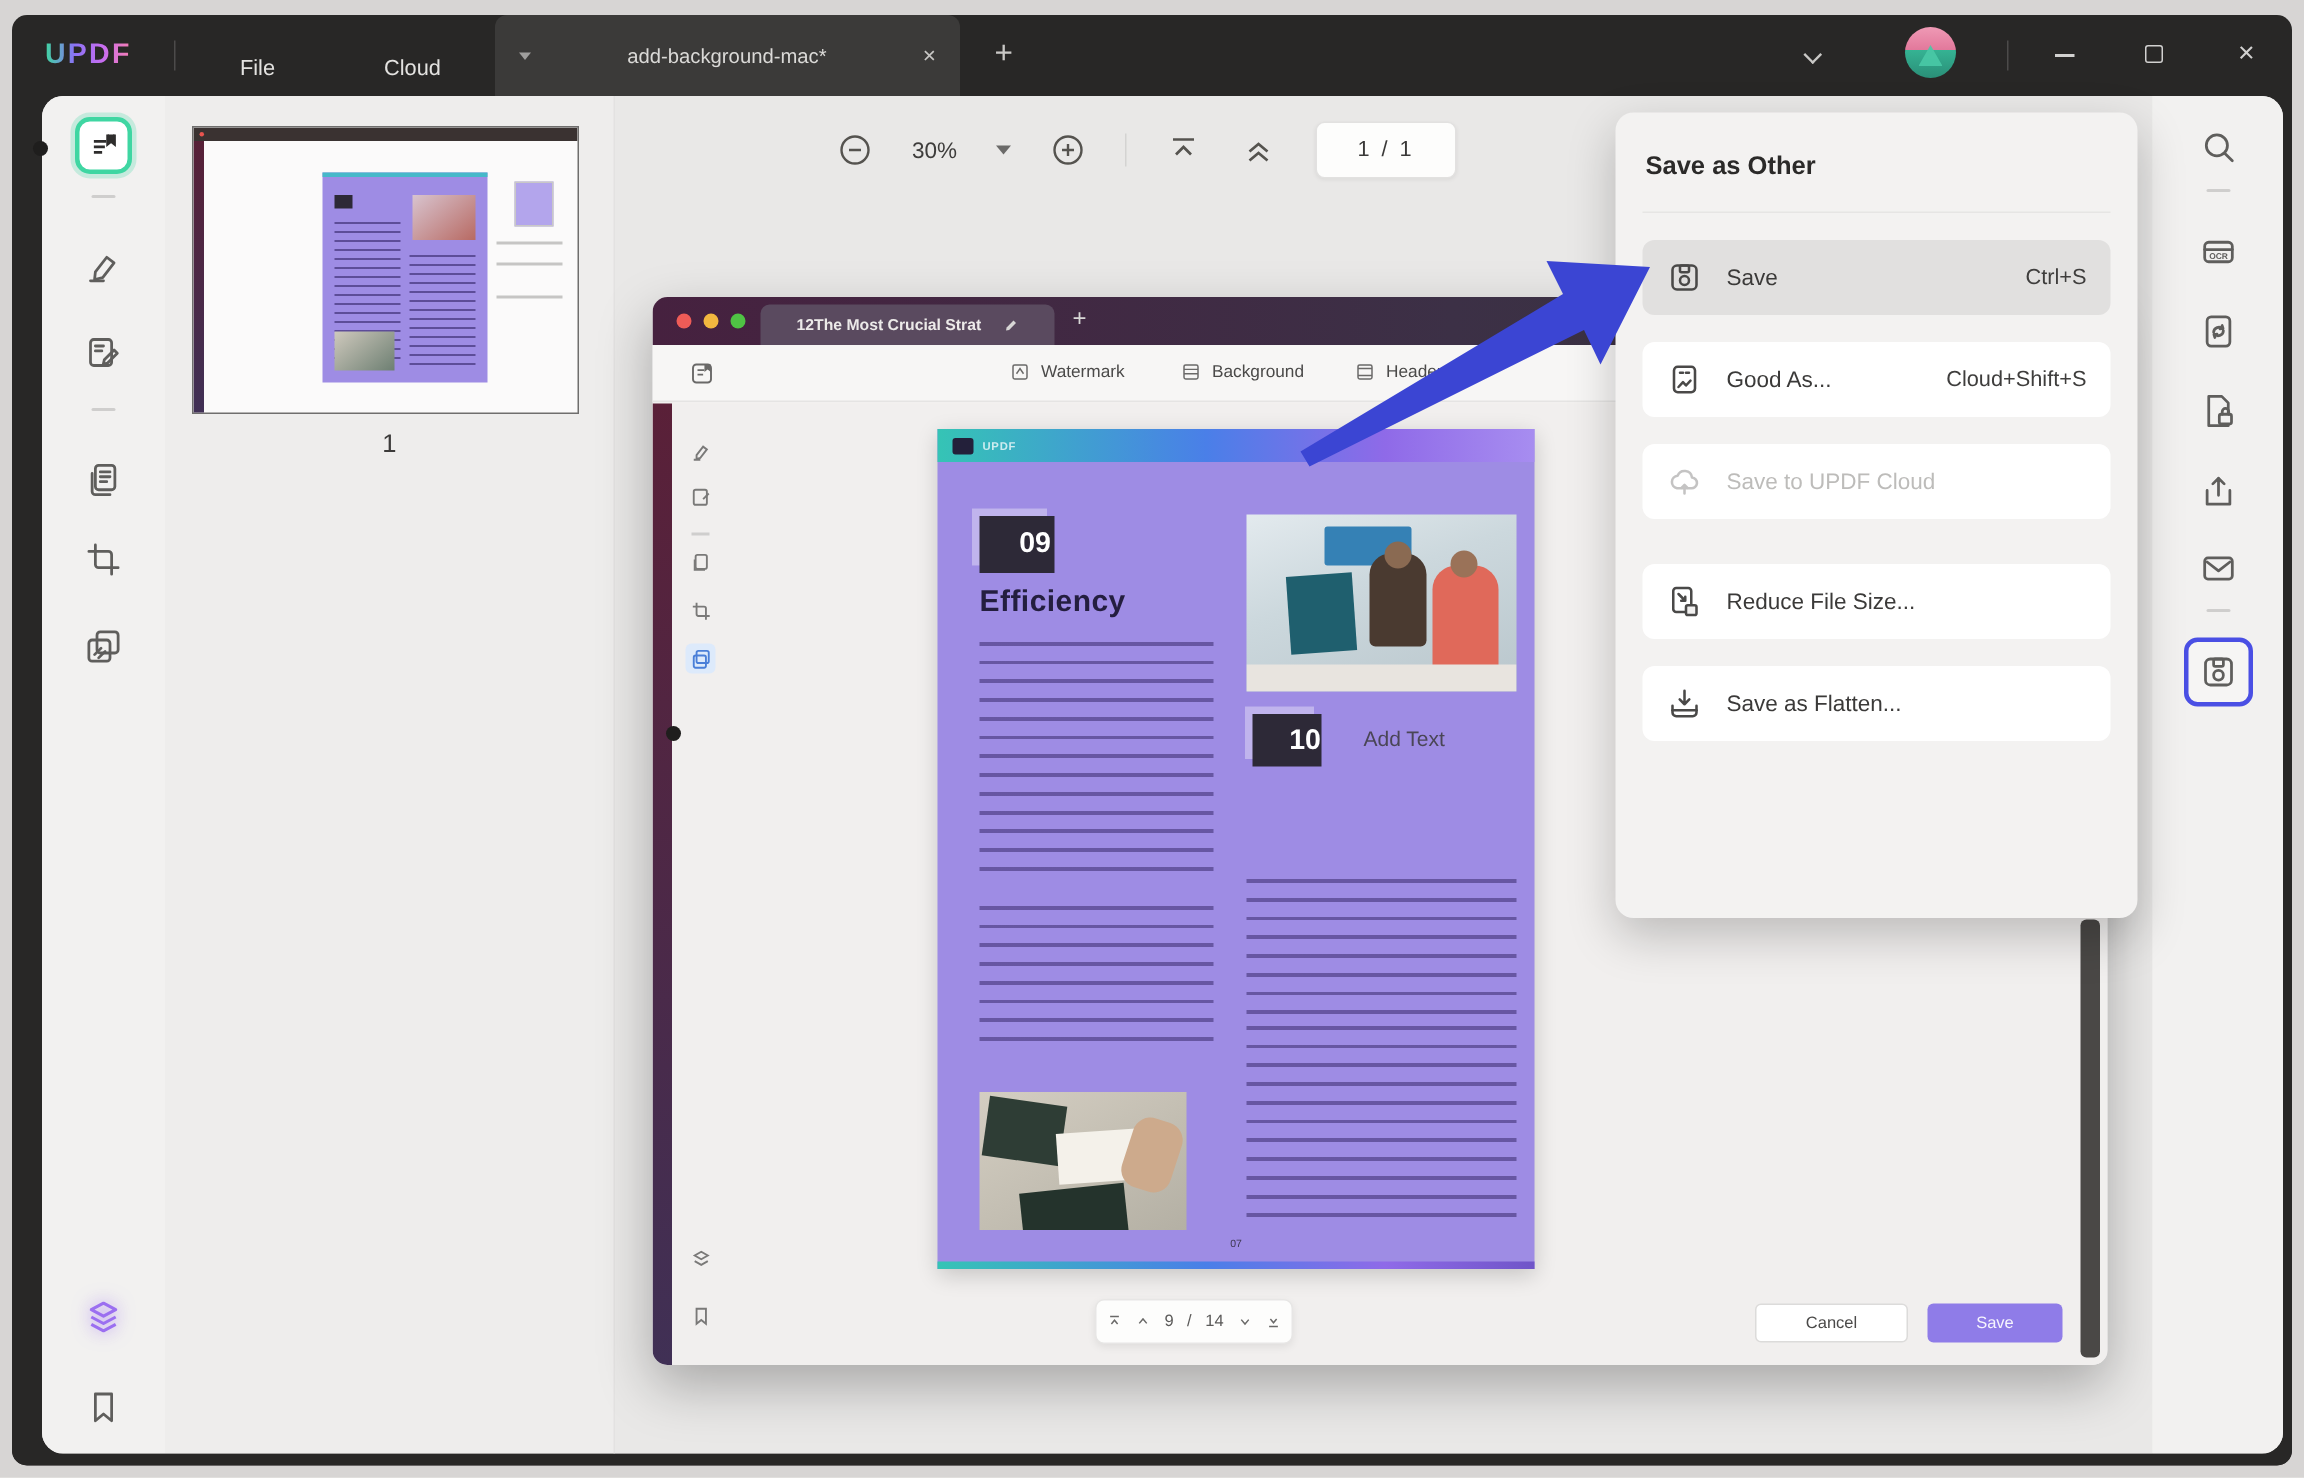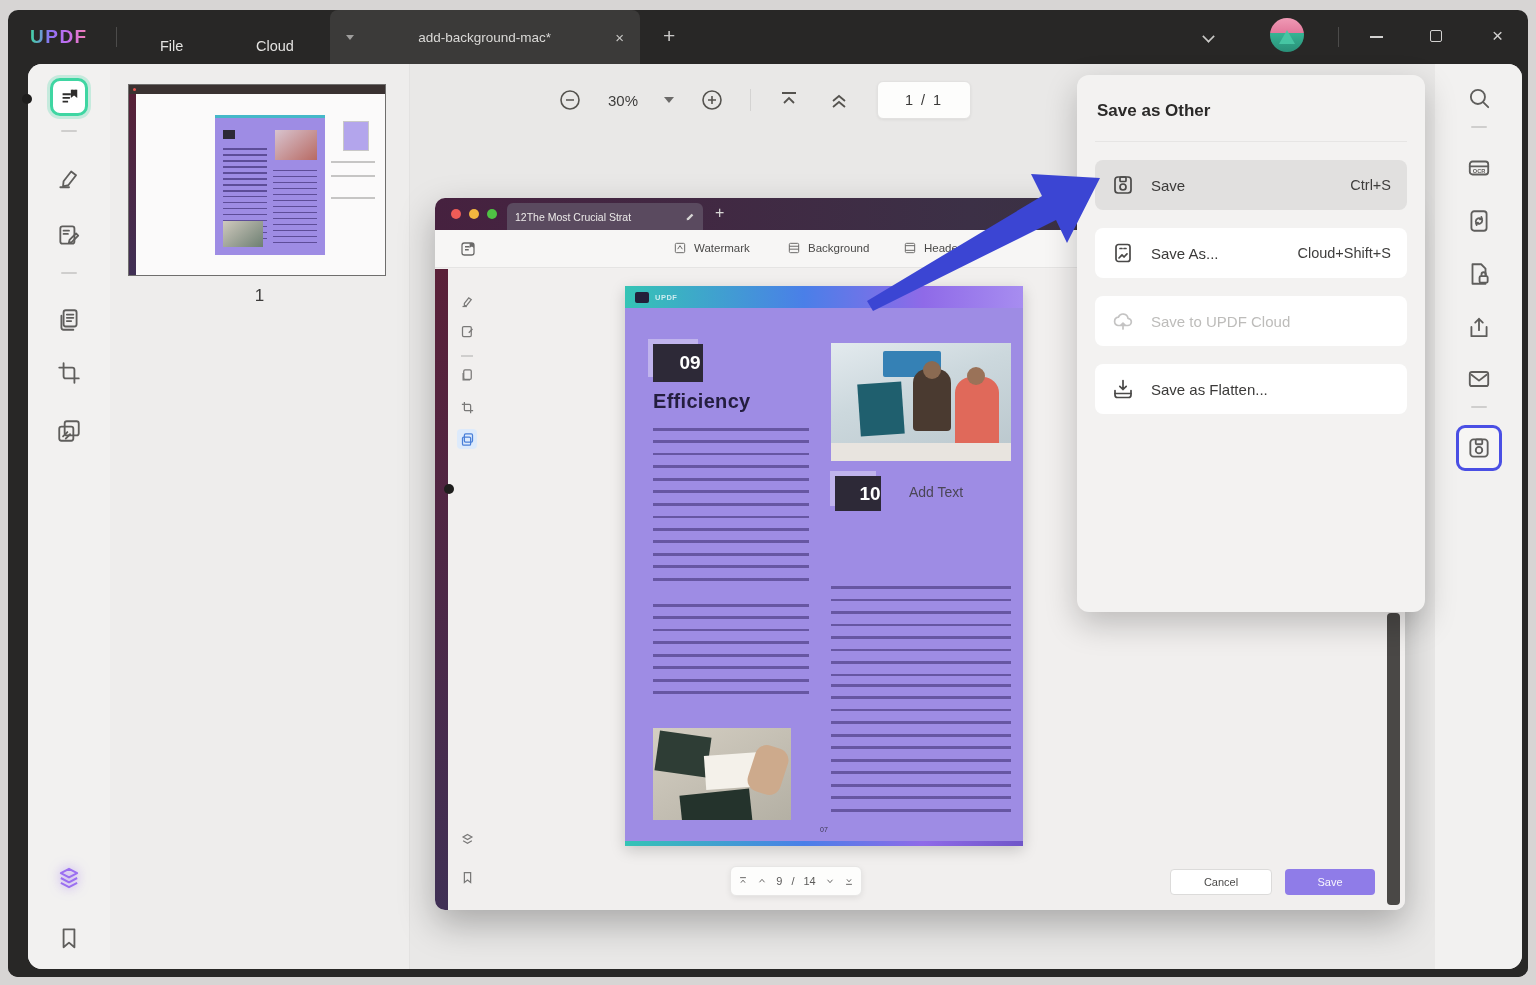--- a/index.html
+++ b/index.html
@@ -79,21 +79,21 @@
               display:flex; align-items:center; justify-content:center; font-size:14.5px; color:#3a3938; letter-spacing:2px; }
 
   
   .macwin { position:absolute; left:25px; top:134px; width:970px; height:712px; border-radius:10px; overflow:hidden;
             background:#f2f0ef; box-shadow:0 14px 36px rgba(0,0,0,.28); }
   .mac-titlebar { position:relative; height:32px; background:linear-gradient(90deg,#46213f,#3c3046 55%,#383439); }
   .lights { position:absolute; left:16px; top:11px; display:flex; gap:8px; }
   .light-dot { width:10px; height:10px; border-radius:50%; }
   .ld-r { background:#ee5c57; } .ld-y { background:#f2b73f; } .ld-g { background:#4fc344; }
   .mac-tab { position:absolute; left:72px; top:5px; width:196px; height:27px; background:#5a4a5f; border-radius:6px 6px 0 0;
-             display:flex; align-items:center; padding:0 8px; gap:6px; }
+             display:flex; align-items:center; padding:0 24px; gap:6px;font-weight:bold; }
   .mac-tab-title { flex:1; font-size:10.5px; color:#eceae9; white-space:nowrap; overflow:hidden; }
   .mac-pencil svg { width:10px; height:10px; display:block; }
   .mac-plus { position:absolute; left:280px; top:6px; color:#d8d7d6; font-size:16px; }
   .mac-toolbar { position:relative; height:38px; background:#f7f6f5; border-bottom:1px solid #e5e4e3; }
   .mt-left-icon { position:absolute; left:24px; top:10px; }
   .mt-left-icon svg { width:18px; height:18px; }
   .mt-item { position:absolute; top:11px; display:flex; align-items:center; gap:7px; font-size:11.5px; color:#4b4a49; }
   .mt-item svg { width:14px; height:14px; }
   .mt-watermark { left:238px; } .mt-background { left:352px; } .mt-header { left:468px; }
   .mac-body { position:absolute; left:0; top:71px; width:100%; height:641px; background:#f1efee; }
@@ -546,31 +546,41 @@
         <span class="mi-short">Ctrl+S</span>
       </div>
       <div class="menu-item">
         <span class="mi-icon">
           <svg viewBox="0 0 24 24" fill="none" stroke="#4a4948" stroke-width="1.7" stroke-linecap="round" stroke-linejoin="round">
             <rect x="5" y="3.5" width="14" height="17" rx="2.5"></rect>
             <path d="M9 7.5h2M13 7.5h2"></path>
             <path d="M8 17l3-3.2 2 2.2 3-3.2"></path>
           </svg>
         </span>
-        <span class="mi-label">Save As...</span>
+        <span class="mi-label">Good As...</span>
         <span class="mi-short">Cloud+Shift+S</span>
       </div>
       <div class="menu-item disabled">
         <span class="mi-icon">
           <svg viewBox="0 0 24 24" fill="none" stroke="#8a8988" stroke-width="1.7" stroke-linecap="round" stroke-linejoin="round">
             <path d="M7 16.5a4.2 4.2 0 0 1 .4-8.3A5 5 0 0 1 17 9.3a3.6 3.6 0 0 1-.6 7.2H7z"></path>
             <path d="M12 20v-5.5M10 16.2l2-2 2 2"></path>
           </svg>
         </span>
         <span class="mi-label">Save to UPDF Cloud</span>
+      </div>
+      <div class="menu-item group2-first">
+        <span class="mi-icon">
+          <svg viewBox="0 0 24 24" fill="none" stroke="#4a4948" stroke-width="1.7" stroke-linecap="round" stroke-linejoin="round">
+            <rect x="4.5" y="3" width="12" height="16" rx="2"></rect>
+            <path d="M8 7l4.5 4.5M12.5 11.5V8.8M12.5 11.5H9.8"></path>
+            <rect x="13" y="14.5" width="7" height="6.5" rx="1.2" fill="#f2f1f0"></rect>
+          </svg>
+        </span>
+        <span class="mi-label">Reduce File Size...</span>
       </div>
       <div class="menu-item">
         <span class="mi-icon">
           <svg viewBox="0 0 24 24" fill="none" stroke="#4a4948" stroke-width="1.7" stroke-linecap="round" stroke-linejoin="round">
             <path d="M4 13.5v4.5a2.5 2.5 0 0 0 2.5 2.5h11A2.5 2.5 0 0 0 20 18v-4.5"></path>
             <path d="M12 3.5v9M8.8 9.3l3.2 3.2 3.2-3.2"></path>
             <path d="M4 16.5h16"></path>
           </svg>
         </span>
         <span class="mi-label">Save as Flatten...</span>

